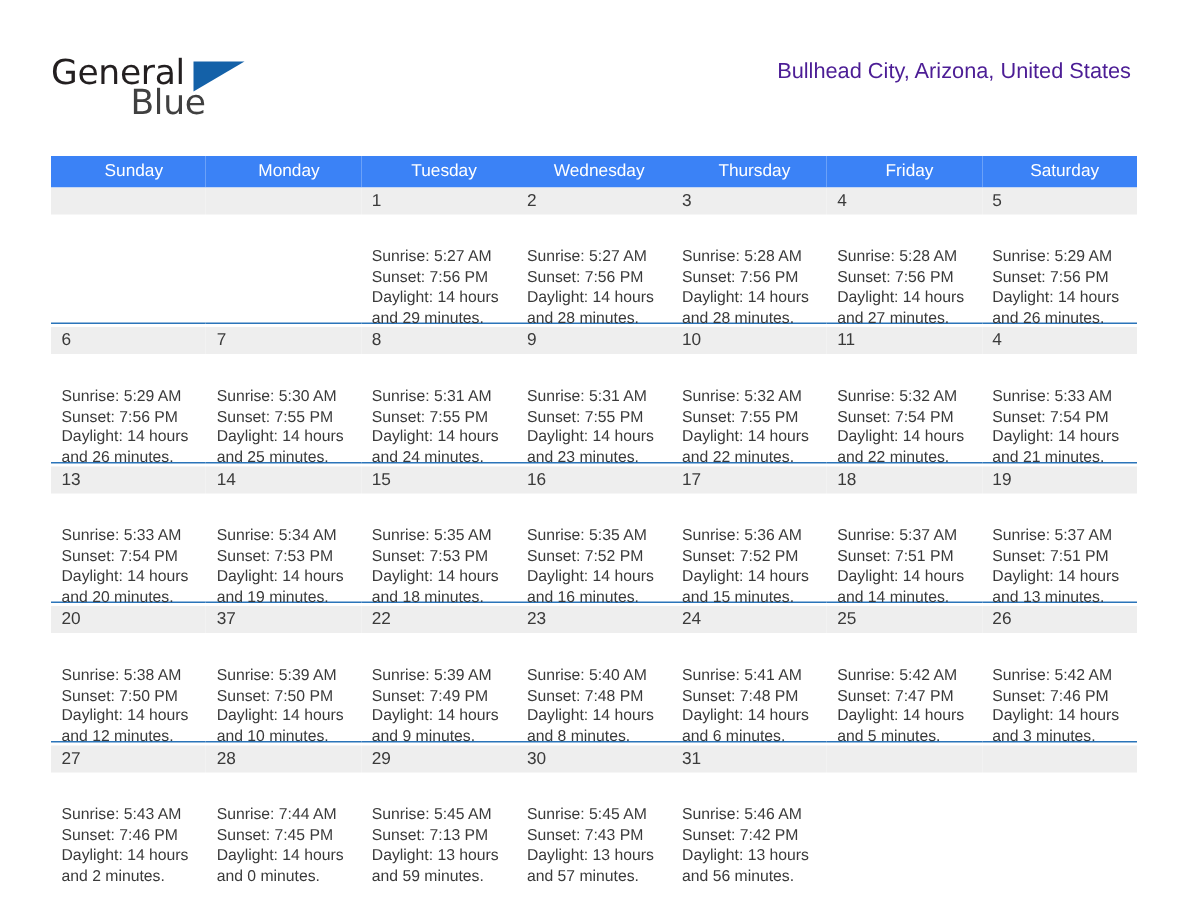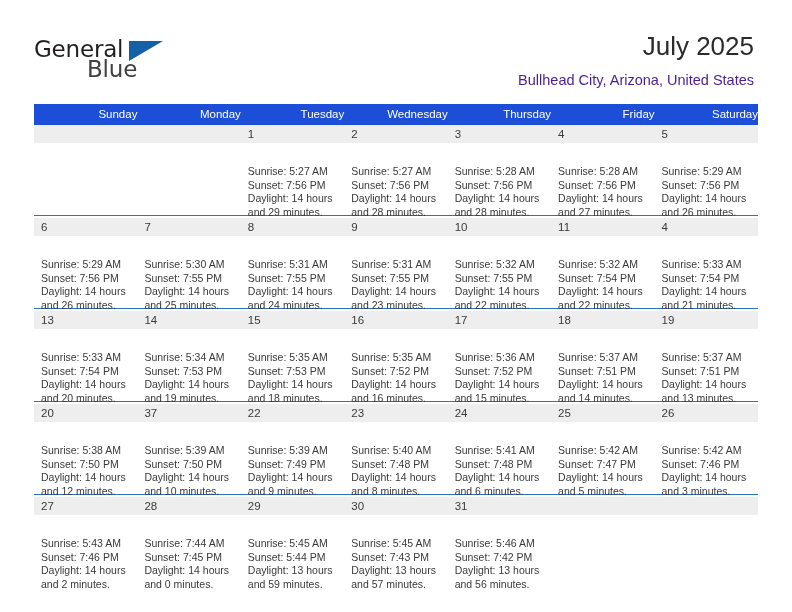--- a/index.html
+++ b/index.html
@@ -103,25 +103,25 @@
   }
 
   .calendar th,
   .calendar td {
     padding: 0;
     margin: 0;
     vertical-align: top;
   }
 
   .calendar th {
-    background: #1d4ed8;
+    background: #3b82f6;
     color: #ffffff;
     font-size: 11.5px;
     font-weight: 400;
-    text-align: right;
+    text-align: center;
     height: 21px;
     line-height: 21px;
     padding-left: 7px;
     box-sizing: border-box;
     white-space: nowrap;
   }
 
   .week-row > td {
     height: 90px;
     box-sizing: border-box;
@@ -175,21 +175,20 @@
 
   <div class="topbar">
 
     <div class="brand">
       <span class="brand-general">General</span>
       <span class="brand-flag"></span>
       <span class="brand-blue">Blue</span>
     </div>
 
     <div class="title-block">
-      <div class="cal-title">July 2025</div>
       <div class="cal-subtitle">Bullhead City, Arizona, United States</div>
     </div>
 
   </div>
 
   <table class="calendar">
     <colgroup>
       <col style="width:103.43px">
         <col style="width:103.43px">
         <col style="width:103.43px">
@@ -530,21 +529,21 @@
                 <div>Sunset: 7:45 PM</div>
                 <div class="wrapline">Daylight: 14 hours and 0 minutes.</div>
               </div>
             </div>
           </td>
         <td>
             <div class="daycell">
               <div class="daynum-band">29</div>
               <div class="daybody">
                 <div>Sunrise: 5:45 AM</div>
-                <div>Sunset: 5:44 PM</div>
+                <div>Sunset: 7:13 PM</div>
                 <div class="wrapline">Daylight: 13 hours and 59 minutes.</div>
               </div>
             </div>
           </td>
         <td>
             <div class="daycell">
               <div class="daynum-band">30</div>
               <div class="daybody">
                 <div>Sunrise: 5:45 AM</div>
                 <div>Sunset: 7:43 PM</div>

